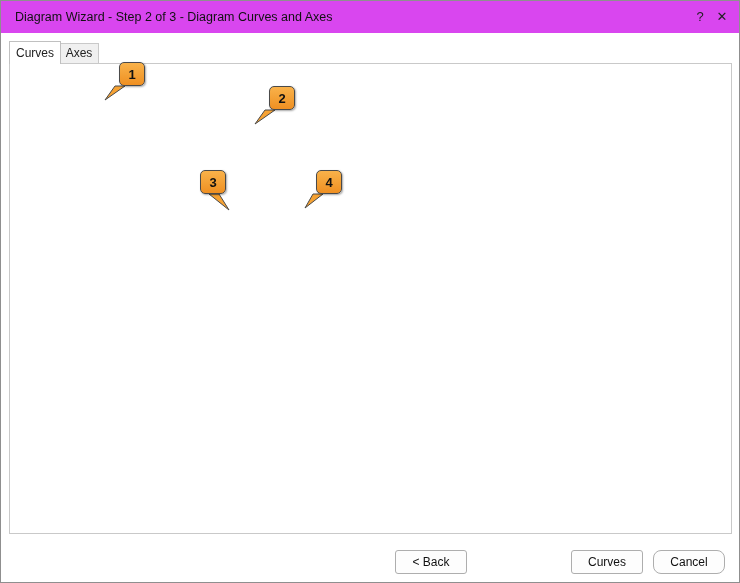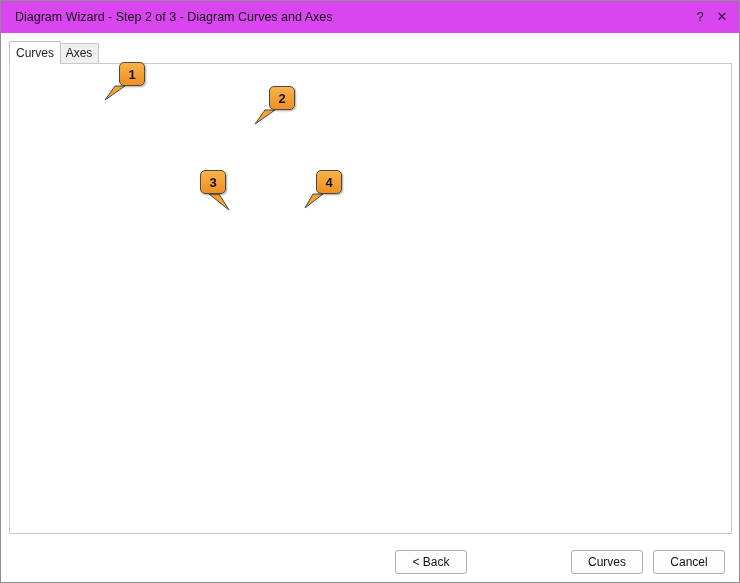--- a/index.html
+++ b/index.html
@@ -183,15 +183,15 @@
         <text x="13" y="55" text-anchor="middle" font-size="7.5" fill="#2e74b5" transform="rotate(-90 13 55)">RefSignal</text>
         <text x="22" y="90" text-anchor="middle" font-size="7.5" fill="#c55a11" transform="rotate(-90 22 90)">Threshold</text>
       </svg>
   </div>
 
   <span class="abs cbbox"></span>
   <span class="abs cblbl">Preview with decimated data</span>
 
   <button class="abs btn" style="left:394px;">&lt; Back</button>
   <button class="abs btn" style="left:570px;">Curves</button>
-  <button class="abs btn" style="left:652px;">Cancel</button>
+  <button class="abs btn" style="left:652px;border-radius:8px;">Cancel</button>
 
 </div>
 
 </body></html>

